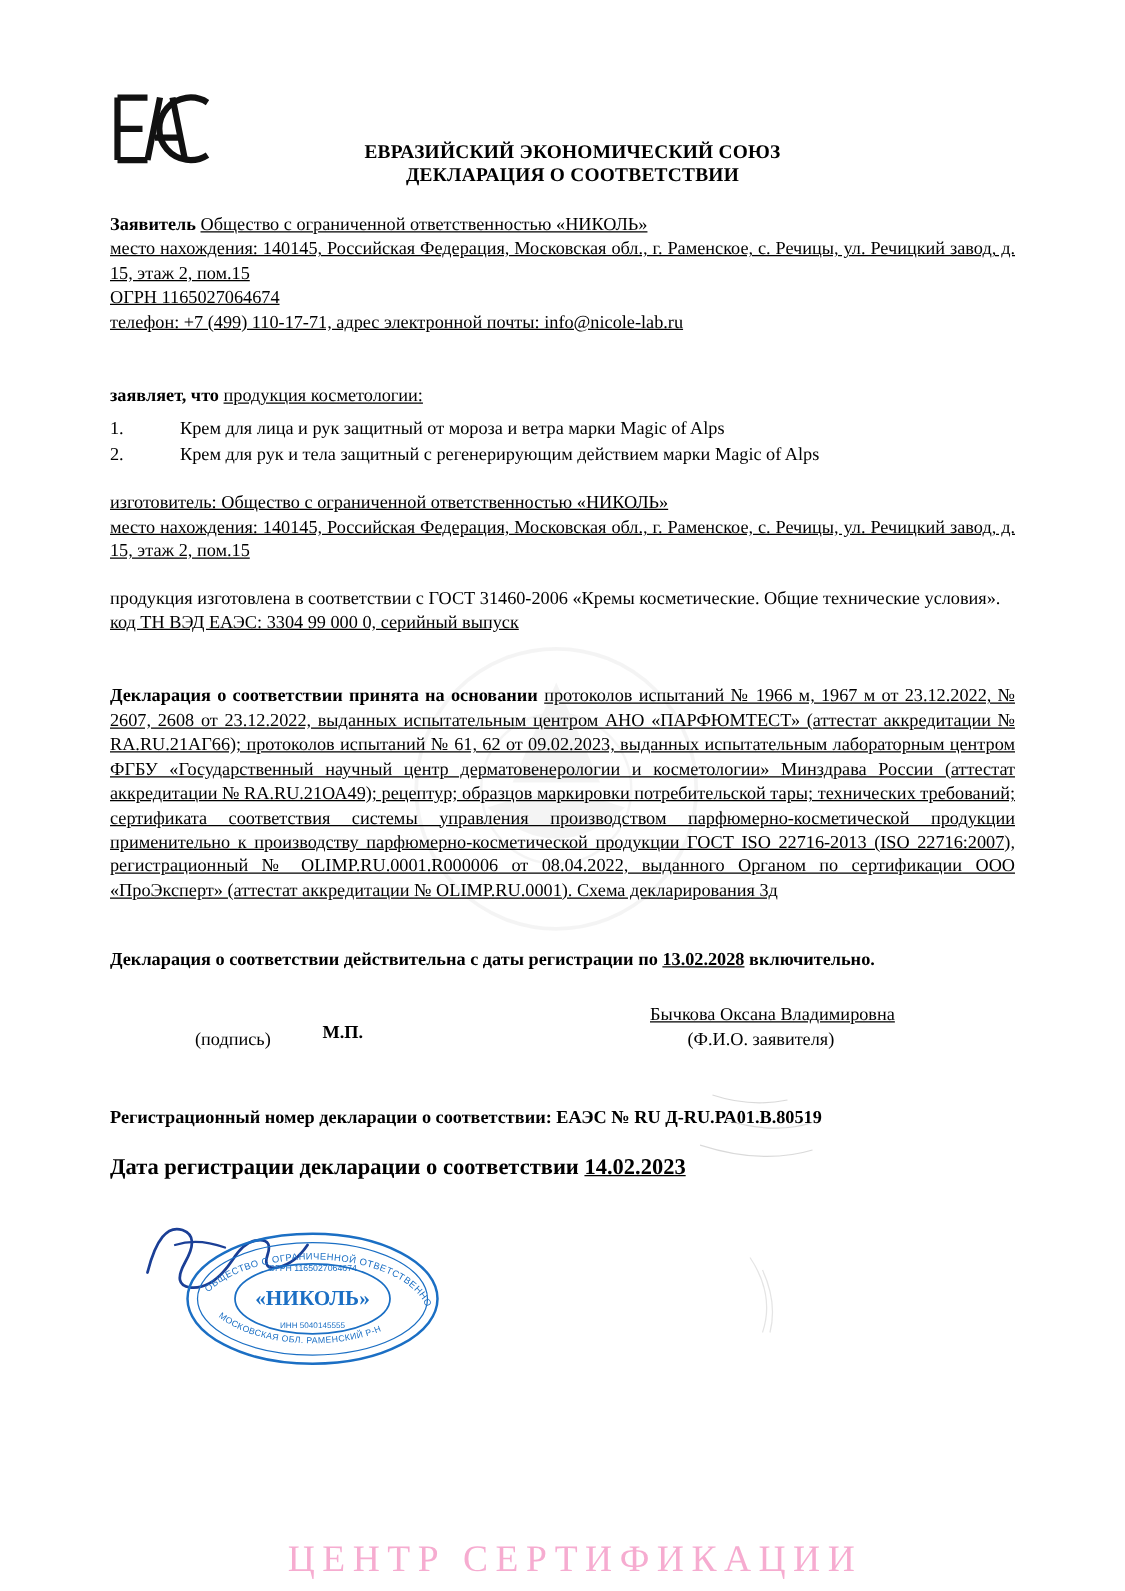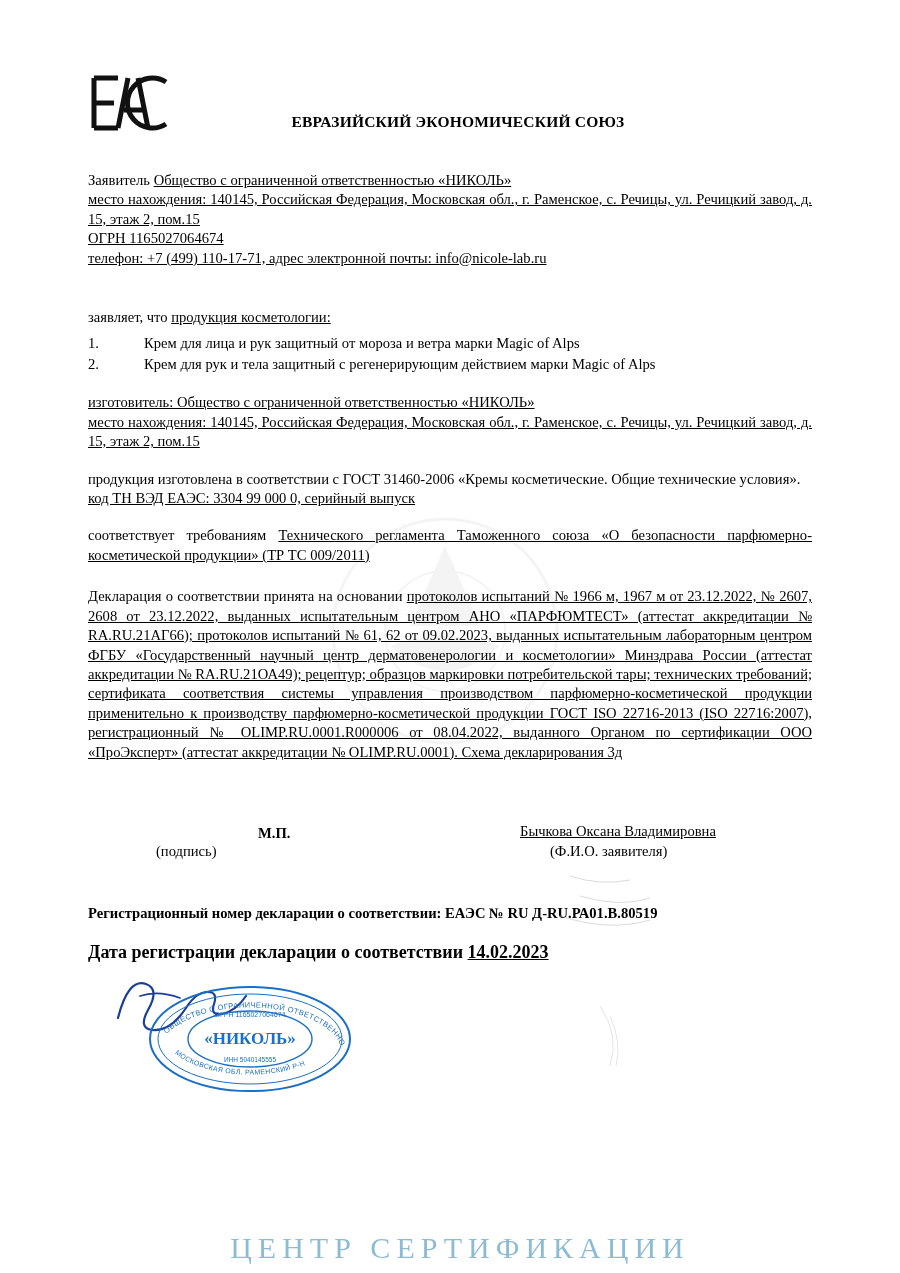--- a/index.html
+++ b/index.html
@@ -49,21 +49,21 @@
   }
 
   .body {
     position: absolute;
     left: 0;
     top: 155px;
     width: 724px;
     font-size: 14.6px;
     line-height: 19.4px;
   }
-  .b { font-weight: normal; }
+  .b { font-weight: bold; }
   .u { text-decoration: underline; }
   .just { text-align: justify; }
   .blk { margin-bottom: 0; }
   .sp-18 { height: 18px; }
   .sp-22 { height: 22px; }
 
   .prod-list {
     margin: 6px 0 0 0;
     padding: 0;
     list-style: none;
@@ -76,21 +76,21 @@
   .prod-txt { flex: 1 1 auto; }
 
   .sig-row {
     position: relative;
     margin-top: 26px;
     height: 58px;
   }
   .mp {
     position: absolute;
     left: 170px;
-    top: 0px;
+    top: 12px;
     font-weight: bold;
     font-size: 14.6px;
     font-family: Liberation Serif, serif;
   }
   .sig-label {
     position: absolute;
     left: 68px;
     top: 18px;
     font-size: 14.6px;
   }
@@ -125,21 +125,21 @@
     pointer-events: none;
   }
   .wm-text {
     position: absolute;
     left: 150px;
     top: 1215px;
     width: 620px;
     text-align: center;
     font-size: 30px;
     letter-spacing: 6px;
-    color: #0369a1;
+    color: #ec4899;
     opacity: .45;
     pointer-events: none;
     font-family: "Liberation Serif", serif;
   }
 
   
   .stamp {
     position: absolute;
     left: 145px;
     top: 968px;
@@ -184,20 +184,21 @@
     <div class="eac">
       <svg viewBox="0 0 80 58" width="80" height="58" aria-hidden="true">
         <path d="M6 4 L6 54 M6 4 L30 4 M6 29 L26 29 M6 54 L30 54" fill="none" stroke="#111" stroke-width="5"></path>
         <path d="M40 4 L30 54 M50 4 L60 54 M36 36 L56 36" fill="none" stroke="#111" stroke-width="5"></path>
         <path d="M78 8 A25 25 0 1 0 78 50" fill="none" stroke="#111" stroke-width="5"></path>
       </svg>
     </div>
 
     <div class="title">
       <div>ЕВРАЗИЙСКИЙ ЭКОНОМИЧЕСКИЙ СОЮЗ</div>
+      <div>ДЕКЛАРАЦИЯ О СООТВЕТСТВИИ</div>
     </div>
 
     <div class="body">
 
       <div class="blk">
         <div>
           <span class="b">Заявитель</span>
           <span class="u">Общество с ограниченной ответственностью «НИКОЛЬ»</span>
         </div>
         <div class="u just">место нахождения: 140145, Российская Федерация, Московская обл., г. Раменское, с. Речицы, ул. Речицкий завод, д. 15, этаж 2, пом.15</div>
@@ -235,37 +236,38 @@
 
       <div class="sp-18"></div>
 
       <div class="blk">
         <div class="just">продукция изготовлена в соответствии с ГОСТ 31460-2006 «Кремы косметические. Общие технические условия».</div>
         <div class="u">код ТН ВЭД ЕАЭС: 3304 99 000 0, серийный выпуск</div>
       </div>
 
       <div class="sp-18"></div>
 
-      <div class="blk just">
-        <span class="b">соответствует требованиям</span>
-        <span class="u">Технического регламента Таможенного союза «О безопасности парфюмерно-косметической продукции» (ТР ТС 009/2011)</span>
-      </div>
 
       <div class="sp-22"></div>
 
       <div class="blk just">
         <span class="b">Декларация о соответствии  принята на основании</span>
         <span class="u">протоколов испытаний  № 1966 м, 1967 м от 23.12.2022, № 2607, 2608 от 23.12.2022, выданных испытательным центром АНО «ПАРФЮМТЕСТ» (аттестат аккредитации № RA.RU.21АГ66); протоколов испытаний № 61, 62 от 09.02.2023, выданных испытательным лабораторным центром ФГБУ «Государственный научный центр дерматовенерологии и косметологии» Минздрава России (аттестат аккредитации № RA.RU.21ОА49); рецептур; образцов маркировки потребительской тары; технических требований; сертификата соответствия системы управления производством парфюмерно-косметической продукции применительно к производству парфюмерно-косметической продукции ГОСТ ISO 22716-2013 (ISO 22716:2007), регистрационный № OLIMP.RU.0001.R000006 от 08.04.2022, выданного Органом по сертификации ООО «ПроЭксперт» (аттестат аккредитации № OLIMP.RU.0001). Схема декларирования 3д</span>
       </div>
 
       <div class="sp-18"></div>
 
 
       <div class="sp-18"></div>
 
+      <div class="blk b">
+        <span>Декларация о соответствии действительна с даты регистрации по</span>
+        <span class="u">13.02.2028</span>
+        <span>включительно.</span>
+      </div>
 
       <div class="sig-row">
         <span class="mp">М.П.</span>
         <span class="sig-label">(подпись)</span>
         <span class="sig-name">Бычкова Оксана Владимировна</span>
         <span class="sig-sub">(Ф.И.О. заявителя)</span>
       </div>
 
       <div class="reg-num">
         <span>Регистрационный номер декларации о соответствии:</span>

